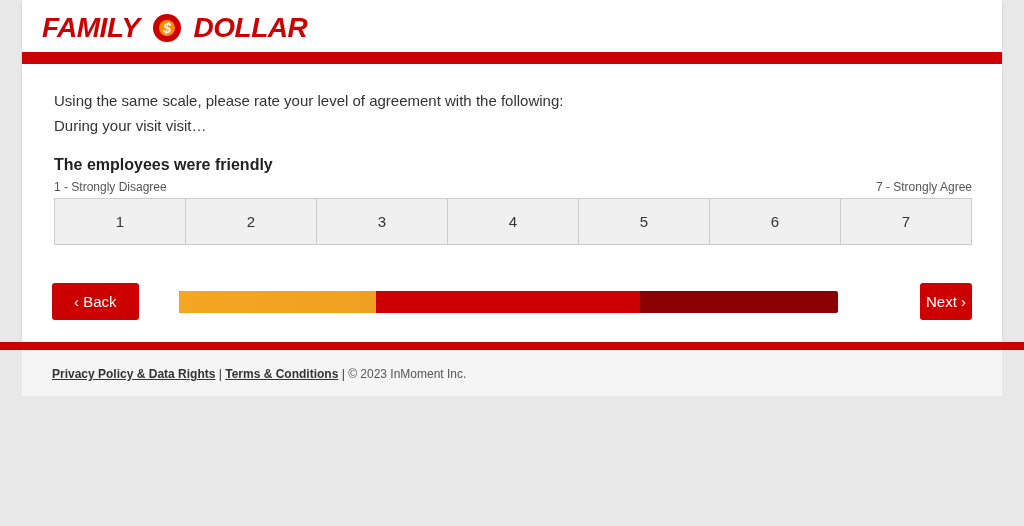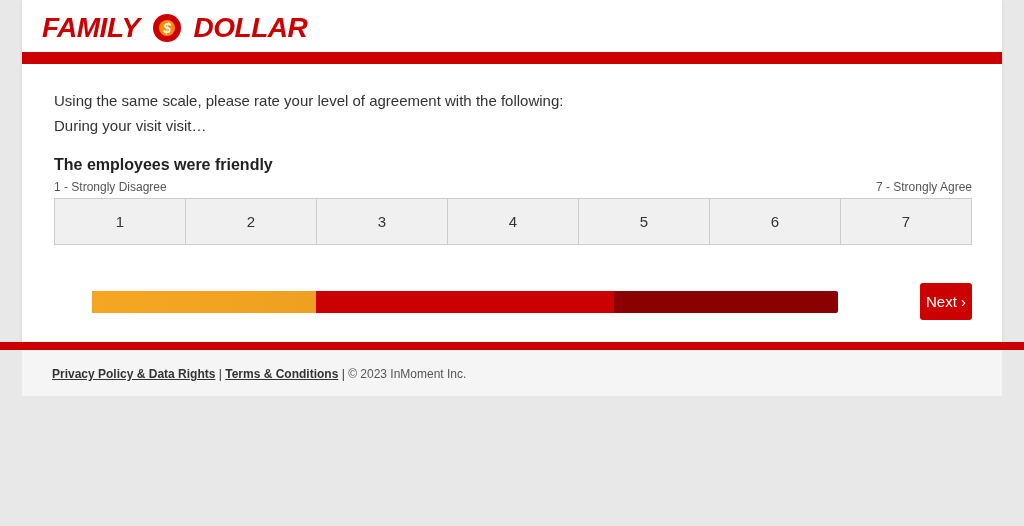--- a/index.html
+++ b/index.html
@@ -248,20 +248,21 @@
           <button class="scale-btn">2</button>
           <button class="scale-btn">3</button>
           <button class="scale-btn">4</button>
           <button class="scale-btn">5</button>
           <button class="scale-btn">6</button>
           <button class="scale-btn">7</button>
         </div>
     </div>
 
     <div class="nav-row">
+      <button class="back-btn">‹ Back</button>
 
       <div class="progress-container">
         <div class="progress-fill-yellow"></div>
         <div class="progress-fill-red"></div>
       </div>
 
       <button class="next-btn">Next ›</button>
     </div>
 
   </div>

